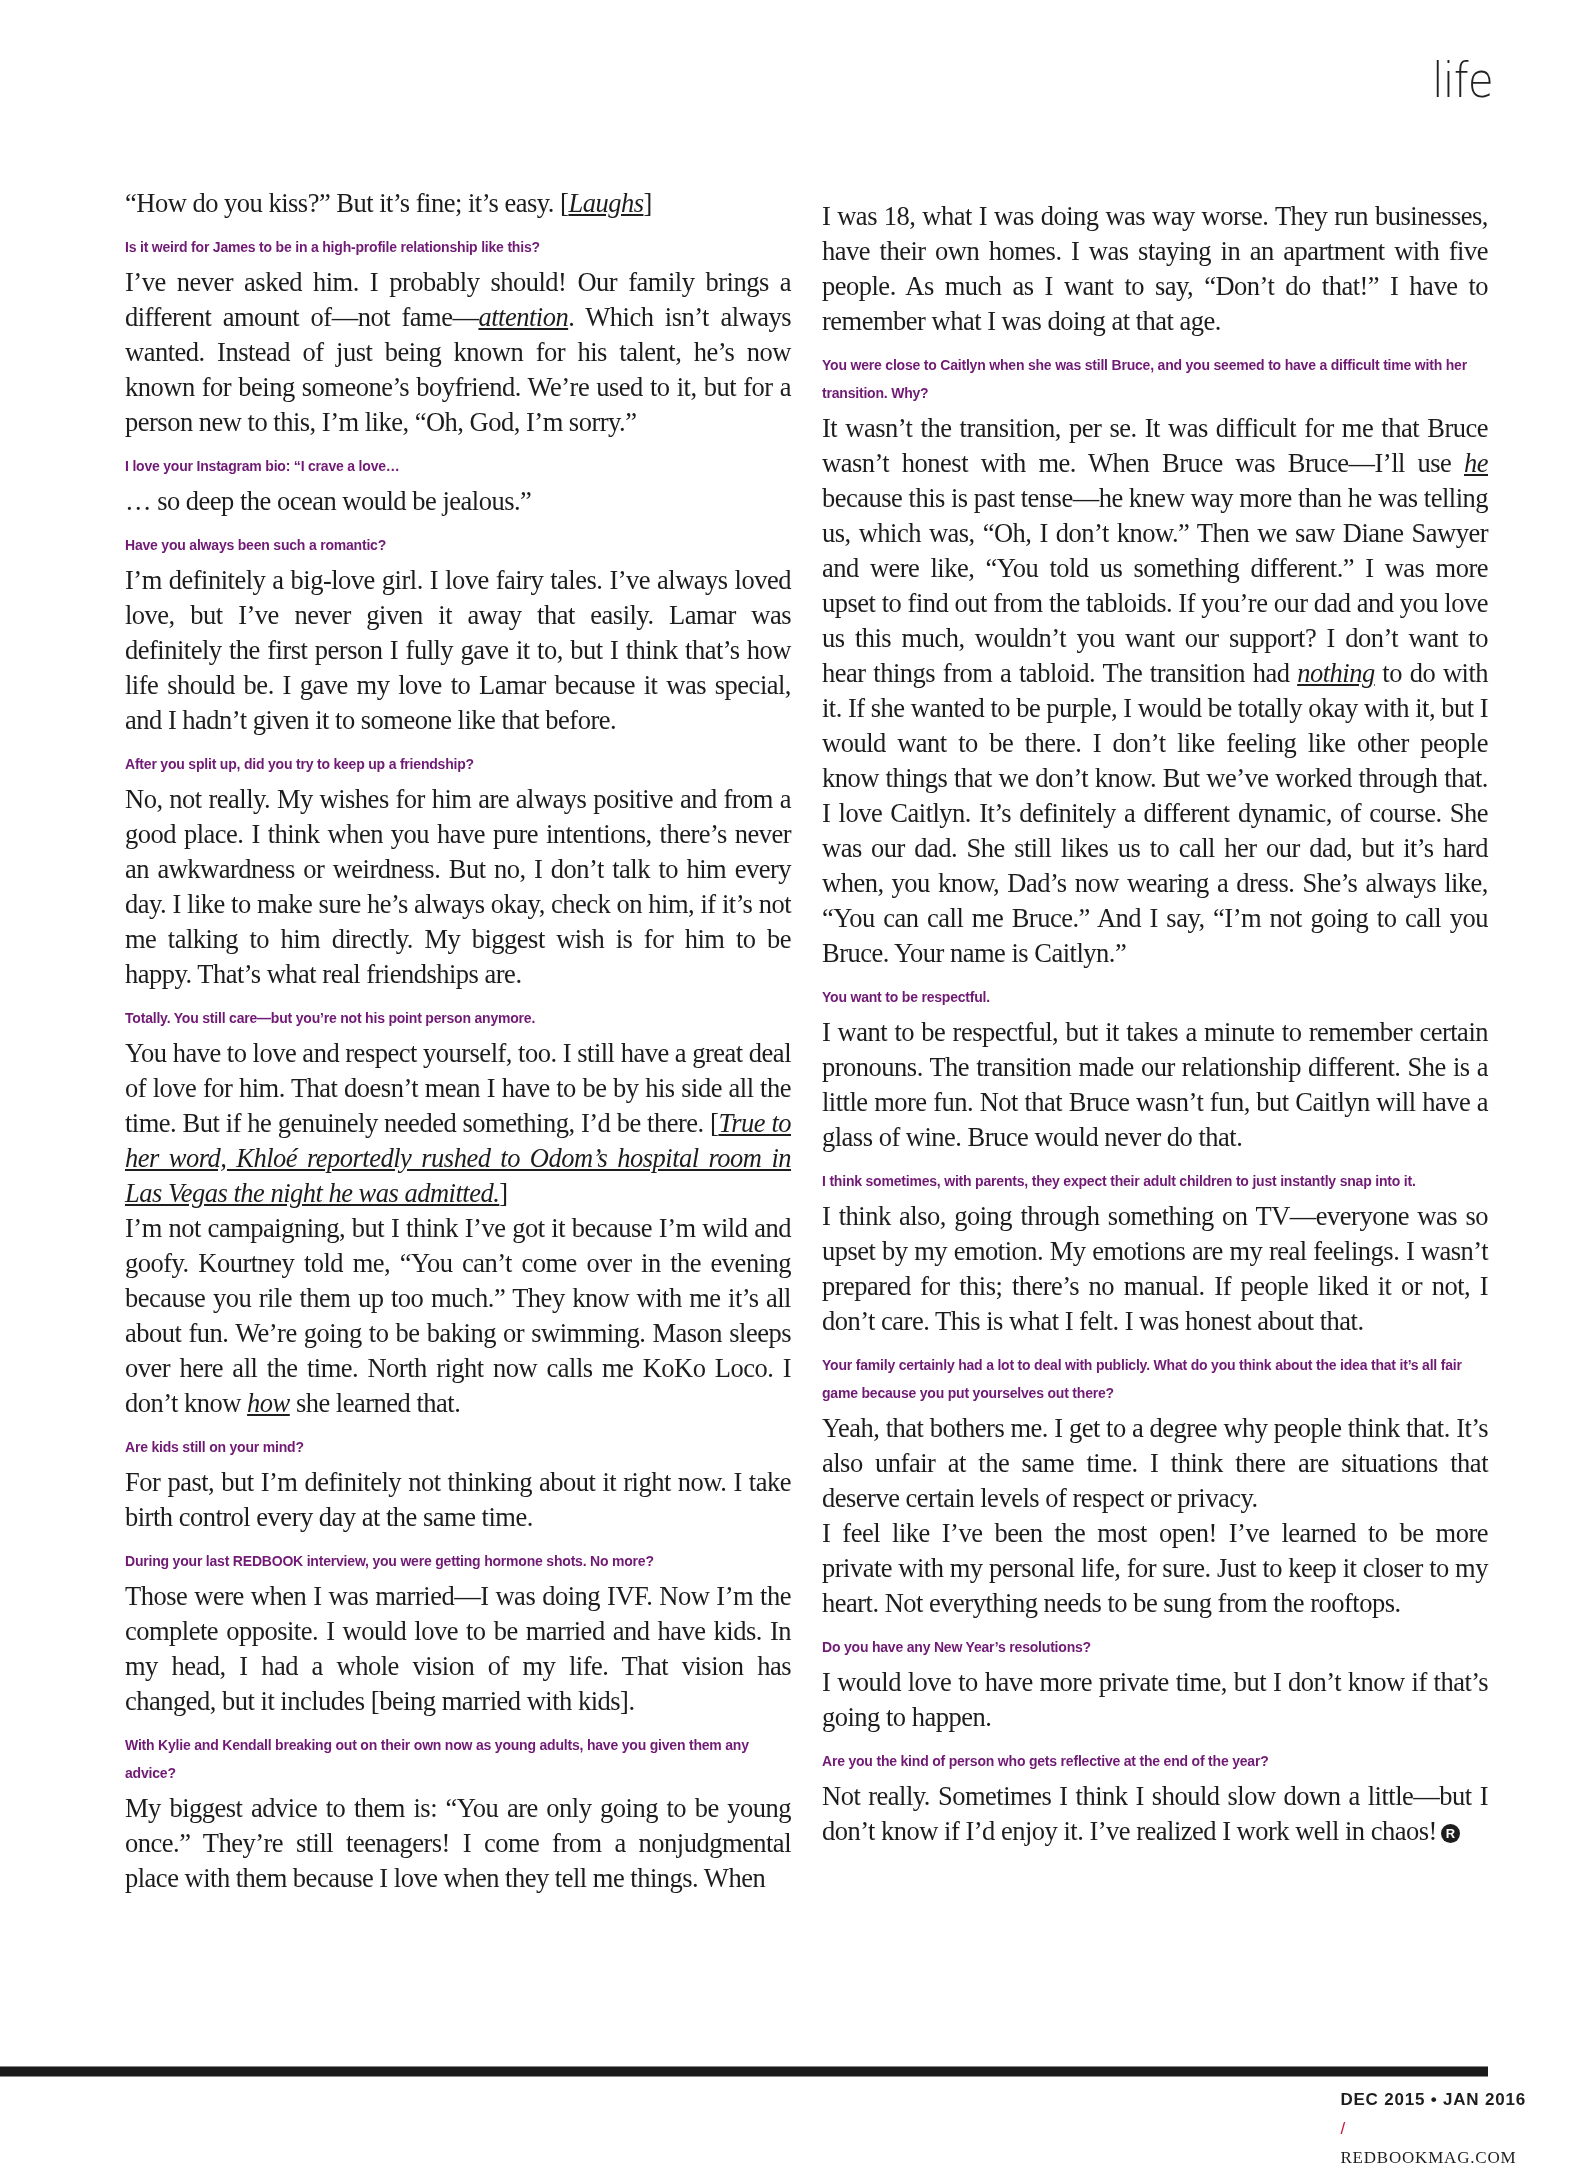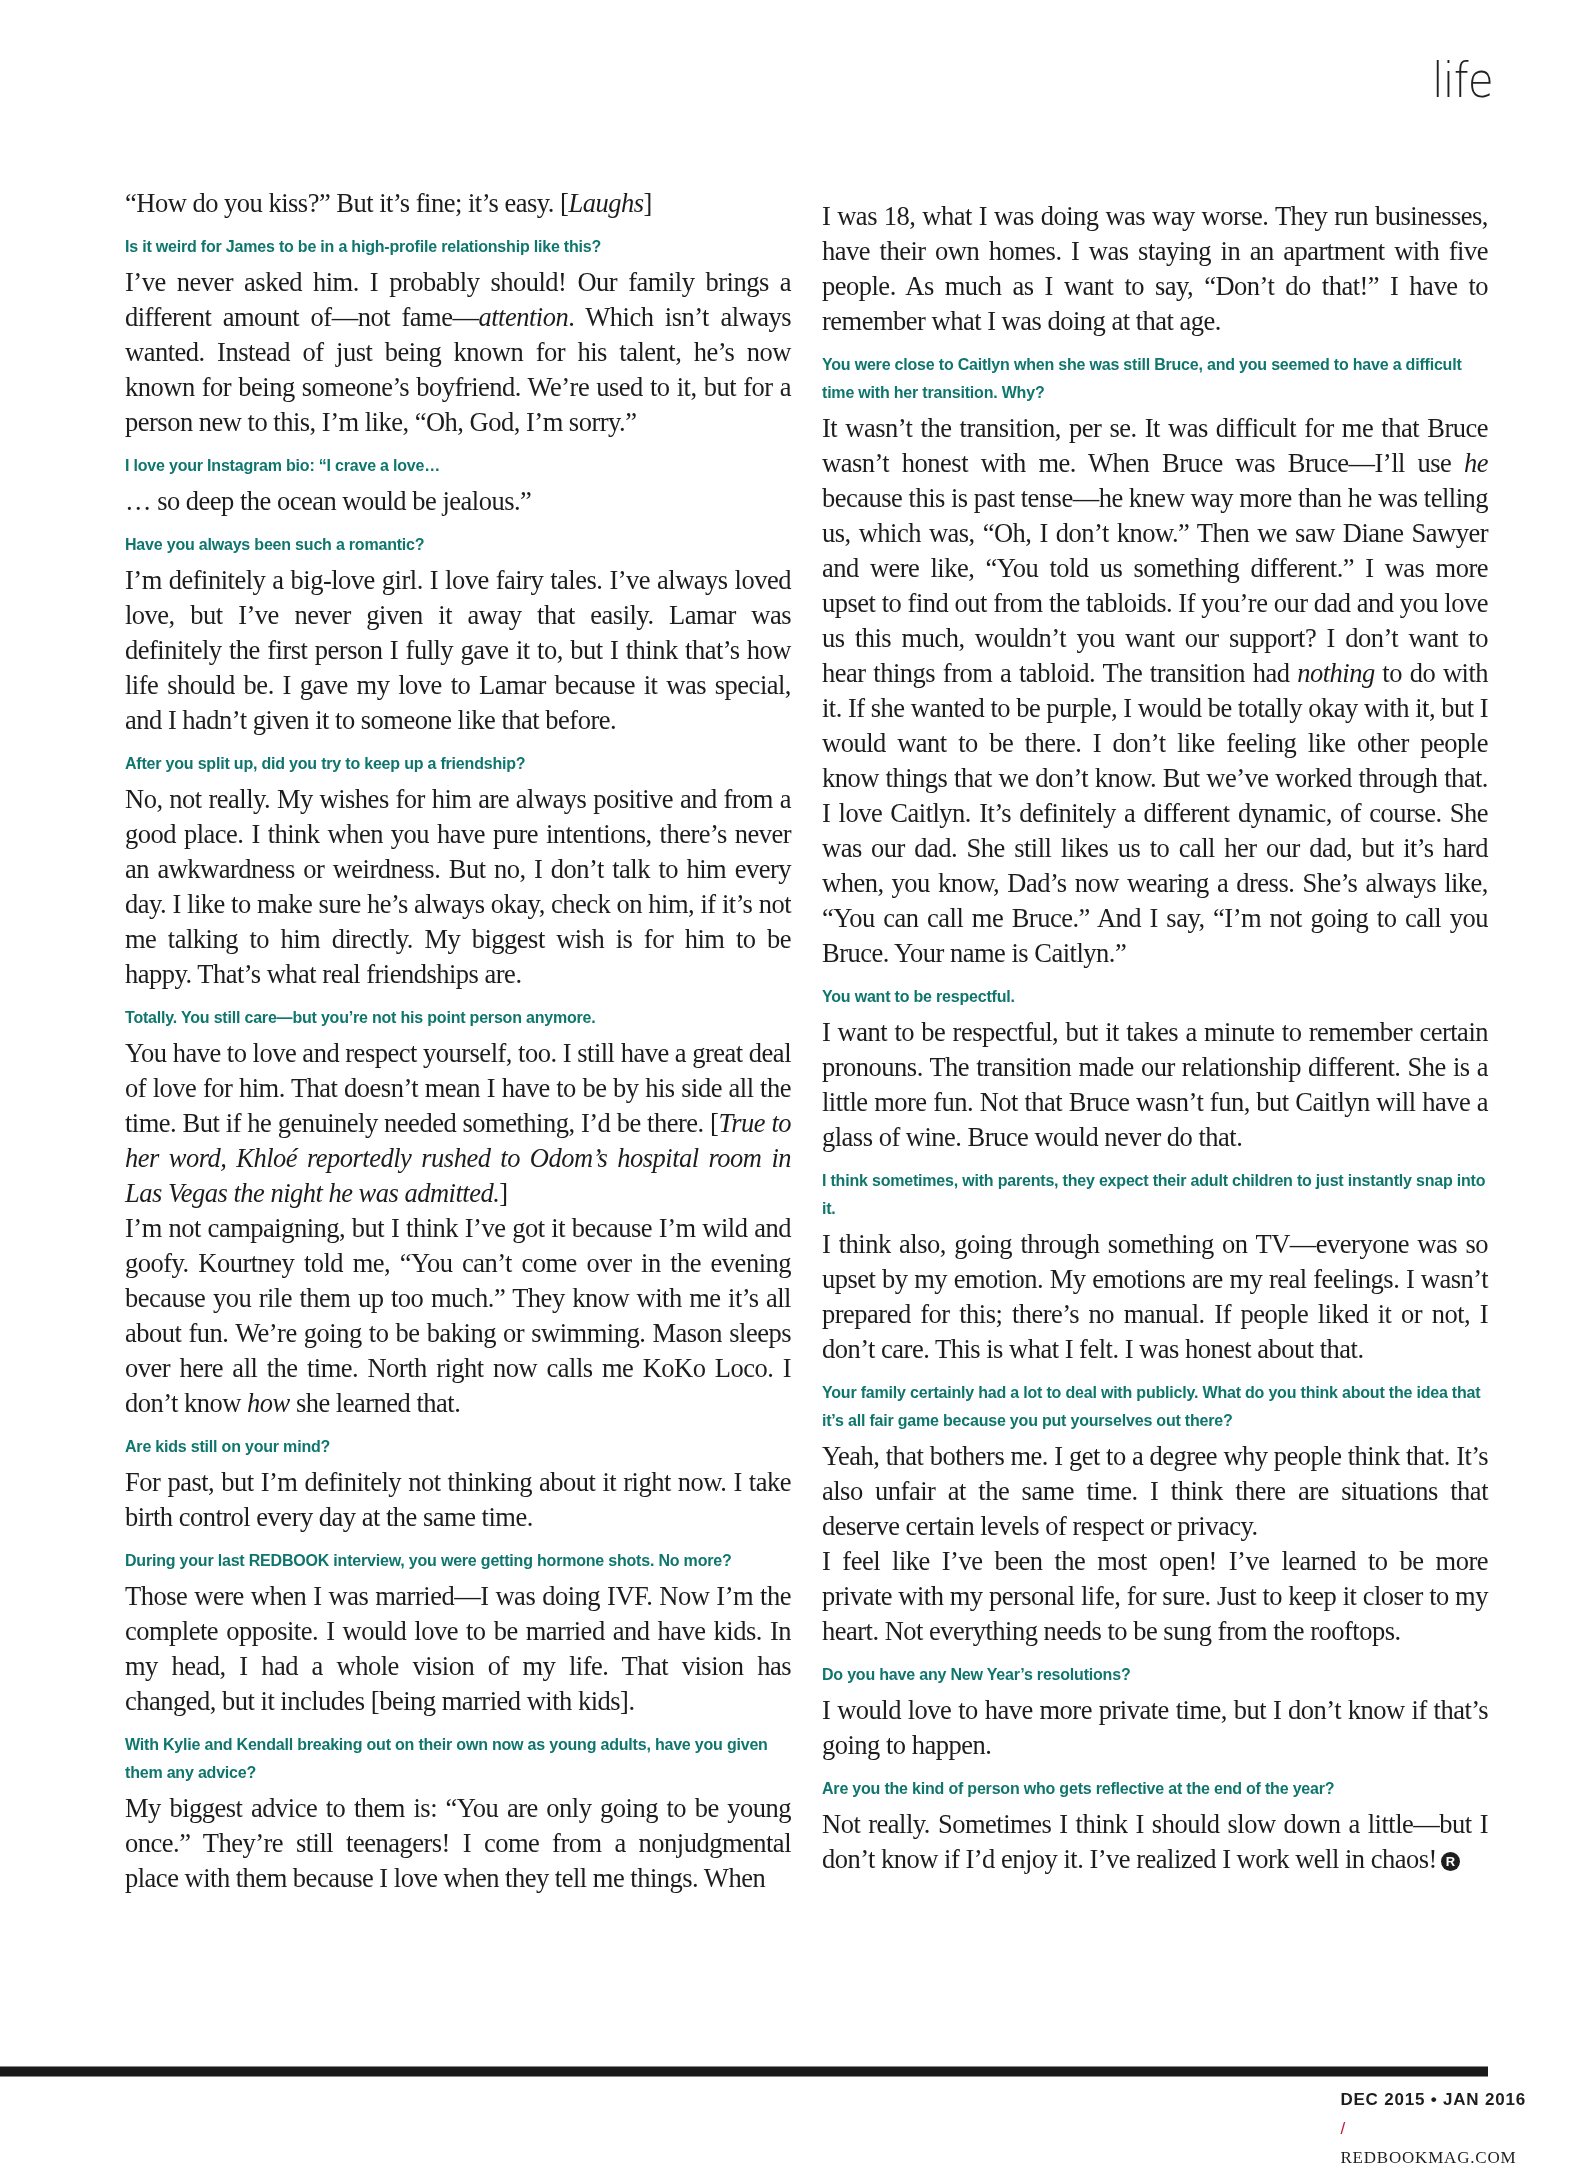--- a/index.html
+++ b/index.html
@@ -10,24 +10,24 @@
       color: #222; letter-spacing: -1px; line-height: 1;
       transform: scaleX(0.88); transform-origin: left top;
     }
     .col { position: absolute; top: 186px; width: 666px; }
     .col-left { left: 125px; }
     .col-right { left: 822px; top: 199px; }
     .body-text {
       font-family: "Liberation Serif", serif; font-size: 26.5px; line-height: 35px;
       color: #1d1d1d; margin: 0; text-align: justify; letter-spacing: -0.5px;
     }
-    .body-text em { font-style: italic; }
+    .body-text em { font-style: italic; text-decoration: underline; }
     .question {
-      font-family: "Liberation Sans", sans-serif; font-weight: bold; font-size: 16px;
-      line-height: 28px; color: #0f766e; margin: 12px 0 4px 0; letter-spacing: -0.2px;
+      font-family: "Liberation Sans", sans-serif; font-weight: bold; font-size: 14px;
+      line-height: 28px; color: #701a75; margin: 12px 0 4px 0; letter-spacing: -0.2px;
     }
     .question em { font-style: italic; }
     .qa { margin: 0; }
     .end-mark {
       display: inline-block; width: 19px; height: 19px; border-radius: 50%;
       background: #1d1d1d; color: #fff; font-family: "Liberation Sans", sans-serif;
       font-weight: bold; font-size: 13px; line-height: 19px; text-align: center;
       vertical-align: 2px; margin-left: 4px; letter-spacing: 0;
     }
     .rule {

